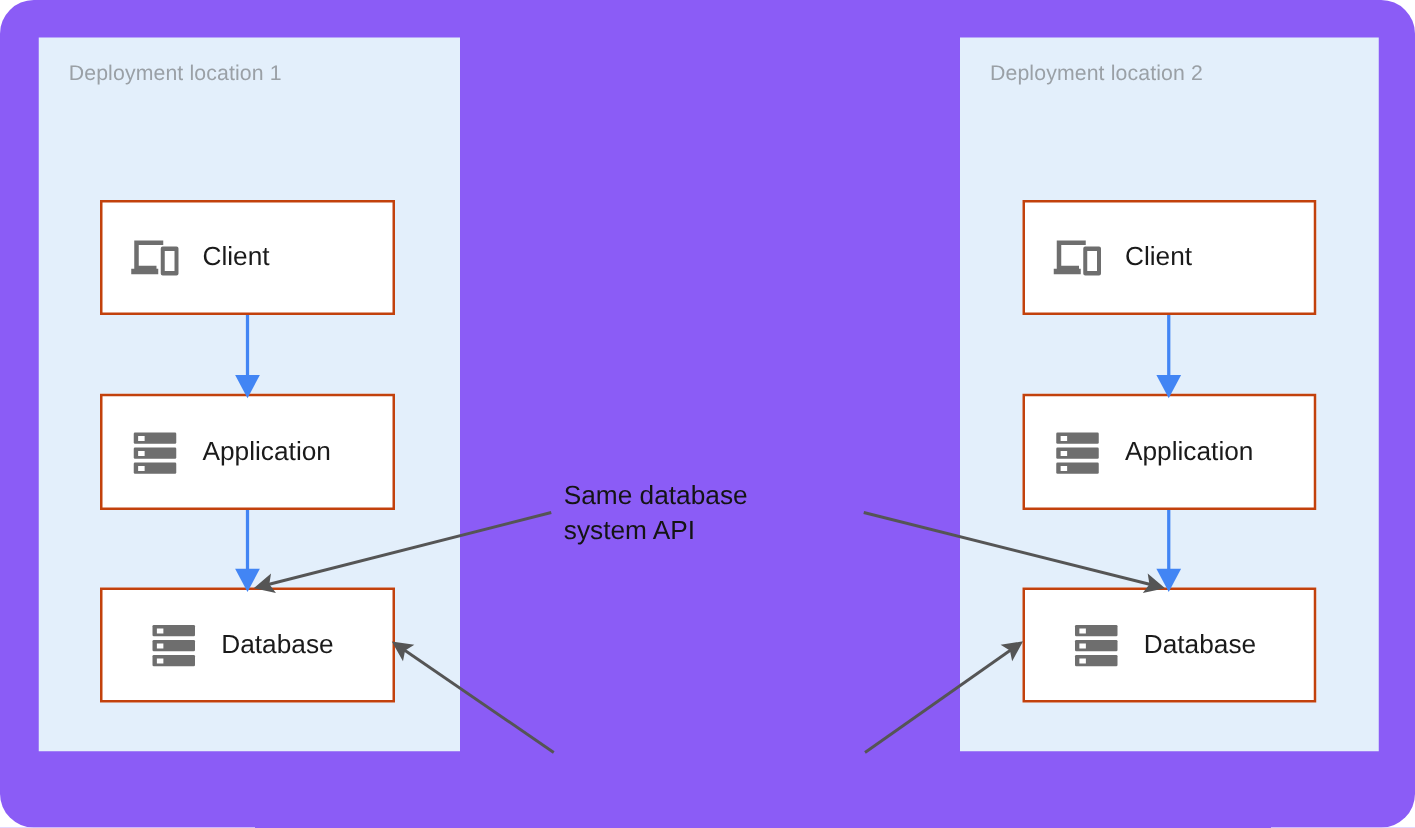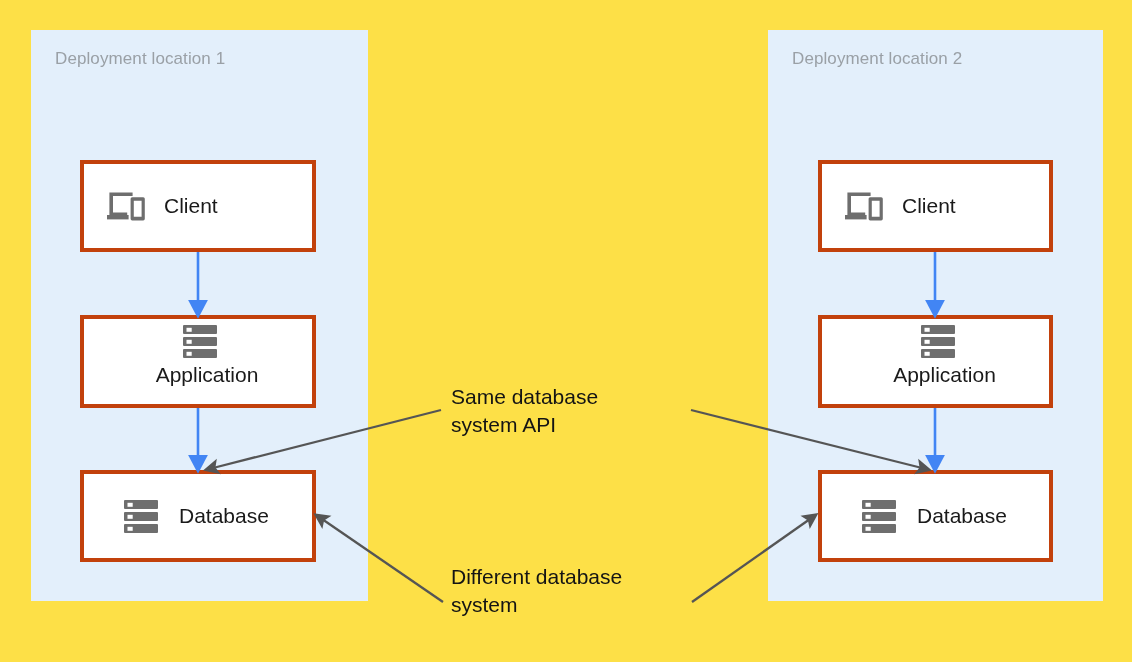--- a/index.html
+++ b/index.html
@@ -9,22 +9,23 @@
     background: #ffffff;
   }
   body {
     font-family: "Liberation Sans", sans-serif;
     -webkit-font-smoothing: antialiased;
   }
   #canvas {
     position: relative;
     width: 1132px;
     height: 662px;
-    background: #fde047;
+    background: #8b5cf6;
     overflow: hidden;
+    border-radius: 27px;
   }
   .panel {
     position: absolute;
     background: #e3effb;
   }
   #panel-1 { left: 31px;  top: 30px; width: 337px; height: 571px; }
   #panel-2 { left: 768px; top: 30px; width: 335px; height: 571px; }
 
   .panel-title {
     position: absolute;
@@ -33,21 +34,21 @@
     font-size: 17px;
     line-height: 22px;
     color: #9aa0a6;
     letter-spacing: .1px;
     white-space: nowrap;
   }
 
   .node {
     position: absolute;
     background: #ffffff;
-    border: 4px solid #c2410c;
+    border: 2px solid #c2410c;
     box-sizing: border-box;
     display: flex;
     align-items: center;
     justify-content: flex-start;
     padding-left: 18px;
   }
   .node-icon {
     flex: 0 0 auto;
     width: 48px;
     height: 44px;
@@ -60,21 +61,21 @@
     font-size: 21px;
     line-height: 24px;
     color: #1a1a1a;
     white-space: nowrap;
   }
 
   
   .col-left  { left: 80px;  width: 236px; }
   .col-right { left: 818px; width: 235px; }
   .row-client { top: 160px; height: 92px; }
-  .row-app    { top: 315px; height: 93px; flex-direction: column; }
+  .row-app    { top: 315px; height: 93px; }
   .row-db     { top: 470px; height: 92px; padding-left: 33px; }
 
   .callout {
     position: absolute;
     font-size: 21px;
     line-height: 28px;
     color: #141414;
     white-space: pre-line;
   }
   #callout-api  { left: 451px; top: 383px; width: 230px; }
@@ -191,22 +192,20 @@
           <rect x="5.5" y="29.8" width="5.2" height="4.0"></rect>
         </g>
       </svg>
     </span>
     <span class="node-label">Database</span>
   </div>
 
   <div class="callout" id="callout-api">Same database
 system API</div>
 
-  <div class="callout" id="callout-diff">Different database
-system</div>
 
   <svg id="annotations" viewBox="0 0 1132 662">
     <defs>
       <marker id="flowhead" markerWidth="9" markerHeight="9" refX="3.1" refY="4.5" orient="auto" markerUnits="strokeWidth">
         <path d="M0.4,0.7 L7.6,4.5 L0.4,8.3 z" fill="#4285f4"></path>
       </marker>
       <marker id="callhead" markerWidth="8" markerHeight="8" refX="2.9" refY="4" orient="auto" markerUnits="strokeWidth">
         <path d="M0.3,0.5 L7.4,4 L0.3,7.5 L1.8,4 z" fill="#555555"></path>
       </marker>
     </defs>

